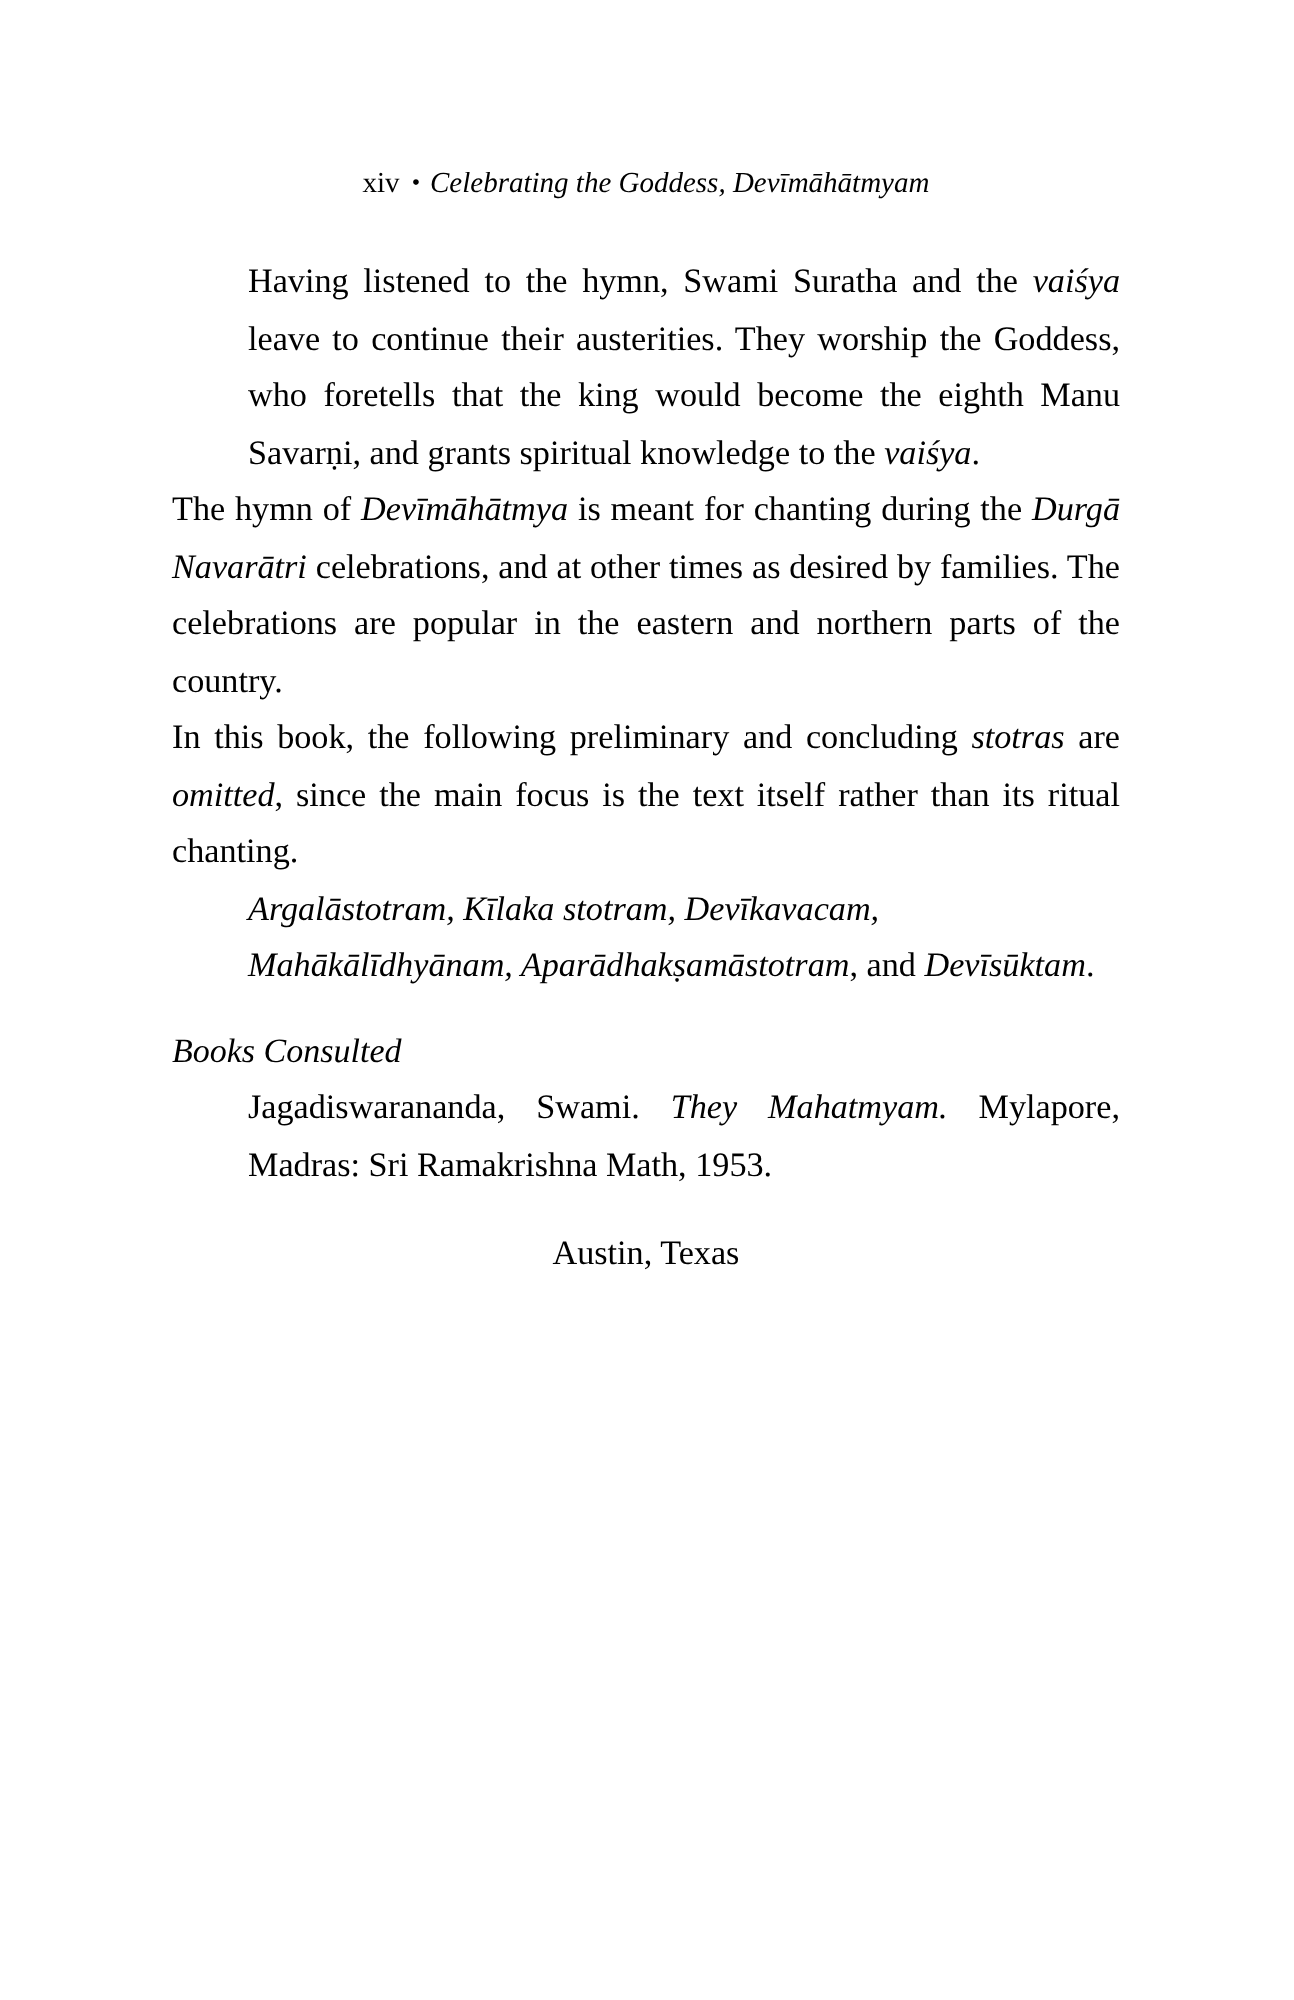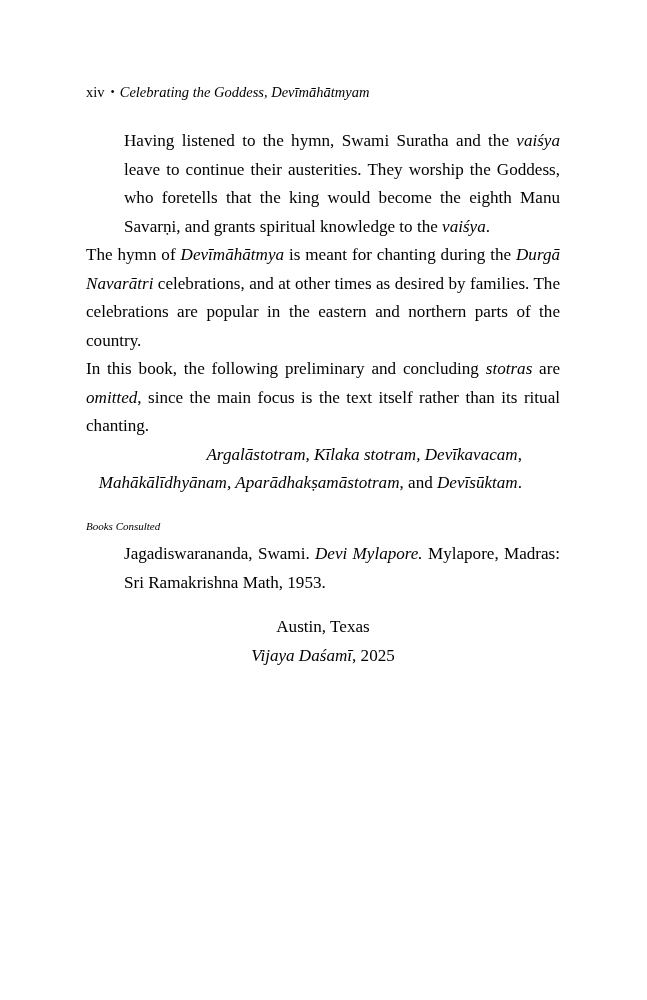--- a/index.html
+++ b/index.html
@@ -20,20 +20,21 @@
     position: absolute;
     left: 86px;
     top: 0;
     width: 474px;
   }
   .running-head {
     margin-top: 84px;
     font-size: 14.5px;
     line-height: 1.2;
     white-space: nowrap;
+    text-align: center;
   }
   .running-head .folio {
     font-style: normal;
   }
   .running-head .sep {
     font-style: normal;
     padding: 0 5px 0 6px;
     font-size: 12px;
     position: relative;
     top: -1px;
@@ -55,35 +56,36 @@
   }
   p.indent {
     margin-left: 38px;
     width: 436px;
   }
   p.flush {
     margin-left: 0;
     width: 474px;
   }
   p.block-quote {
+    margin-left: 38px;
     width: 436px;
-    text-align: right;
+    text-align: left;
   }
   p.ref {
     margin-left: 38px;
     width: 436px;
     text-align: justify;
   }
   p + p {
     margin-top: 0px;
   }
   .section-head {
     margin: 0;
     margin-top: 14px;
-    font-size: 11px;
+    font-size: 17px;
     line-height: 28.5px;
     font-style: italic;
     text-align: left;
   }
   .colophon {
     margin-top: 16px;
   }
   .colophon p {
     text-align: center;
   }
@@ -107,23 +109,22 @@
 
       <p class="flush"><span>The hymn of </span><i>Devīmāhātmya</i><span> is meant for chanting during the </span><i>Durgā Navarātri</i><span> celebrations, and at other times as desired by families. The celebrations are popular in the eastern and northern parts of the country.</span></p>
 
       <p class="flush"><span>In this book, the following preliminary and concluding </span><i>stotras</i><span> are </span><i>omitted</i><span>, since the main focus is the text itself rather than its ritual chanting.</span></p>
 
       <p class="block-quote"><i>Argalāstotram, Kīlaka stotram, Devīkavacam, Mahākālīdhyānam, Aparādhakṣamāstotram</i><span>, and </span><i>Devīsūktam</i><span>.</span></p>
 
       <p class="section-head">Books Consulted</p>
 
 
-      <p class="ref"><span>Jagadiswarananda, Swami. </span><i>Devi Mylapore.</i><span> Mylapore, Madras: Sri Ramakrishna Math, 1953.</span></p>
+      <p class="ref"><span>Jagadiswarananda, Swami. </span><i>They Mahatmyam.</i><span> Mylapore, Madras: Sri Ramakrishna Math, 1953.</span></p>
 
 
       <div class="colophon">
         <p class="flush">Austin, Texas</p>
-        <p class="flush"><i>Vijaya Daśamī</i><span class="roman">, 2025</span></p>
       </div>
 
     </div>
   </div>
 </div>
 
 </body></html>

